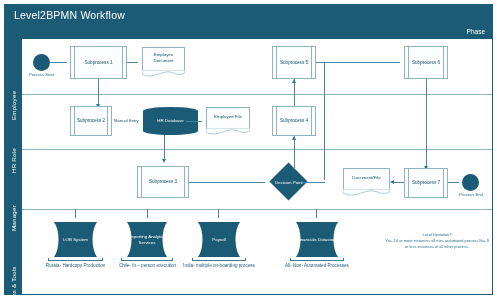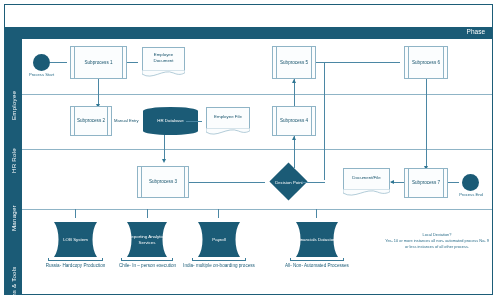--- a/index.html
+++ b/index.html
@@ -286,20 +286,23 @@
     padding: 0 1px;
   }
 </style>
 </head>
 <body>
 
 <div id="canvas">
 
   <div class="frame"></div>
 
+  <div class="title-bar">
+    <div class="title-text">Level2BPMN Workflow</div>
+  </div>
 
   <div class="phase-bar">
     <div class="phase-text">Phase</div>
   </div>
 
   <div class="lane-col">
     <div class="lane-label" style="top:39px;height:55px;">Employee</div>
     <div class="lane-label" style="top:94px;height:55px;">HR Role</div>
     <div class="lane-label" style="top:149px;height:60px;">Manager</div>
     <div class="lane-label" style="top:209px;height:85px;">Systems &amp; Tools</div>

